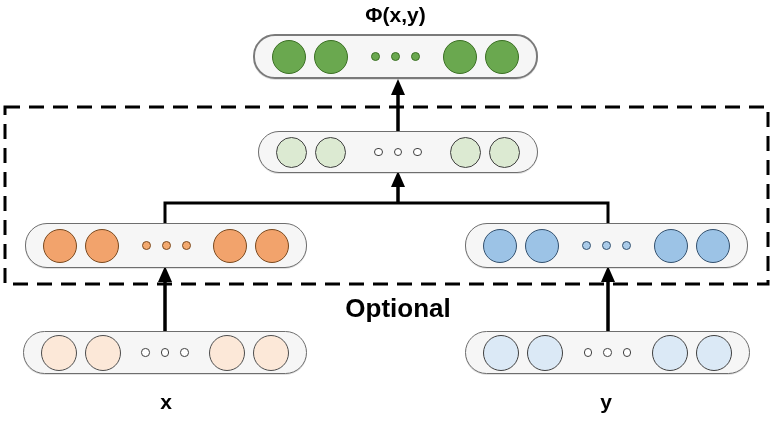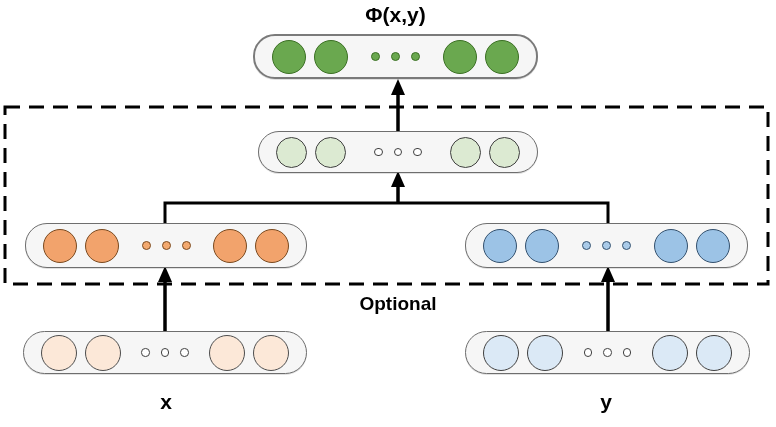--- a/index.html
+++ b/index.html
@@ -73,21 +73,21 @@
   }
   .layer-joint .dot, .layer-x .dot, .layer-y .dot { width: 8.5px; height: 8.5px; }
 
   .caption {
     position: absolute;
     text-align: center;
     font-weight: bold;
     color: var(--text, #000);
   }
   .title-label    { left: 253px; top: 3px;   width: 285px; font-size: 21px; }
-  .optional-label { left: 298px; top: 293px; width: 200px; font-size: 19px; }
+  .optional-label { left: 298px; top: 293px; width: 200px; font-size: 26px; }
   .x-label        { left: 66px;  top: 390px; width: 200px; font-size: 21px; }
   .y-label        { left: 506px; top: 390px; width: 200px; font-size: 21px; }
 </style>
 </head>
 <body>
 
 <div class="canvas">
 
   <svg class="overlay" width="776" height="427" viewBox="0 0 776 427">
 

